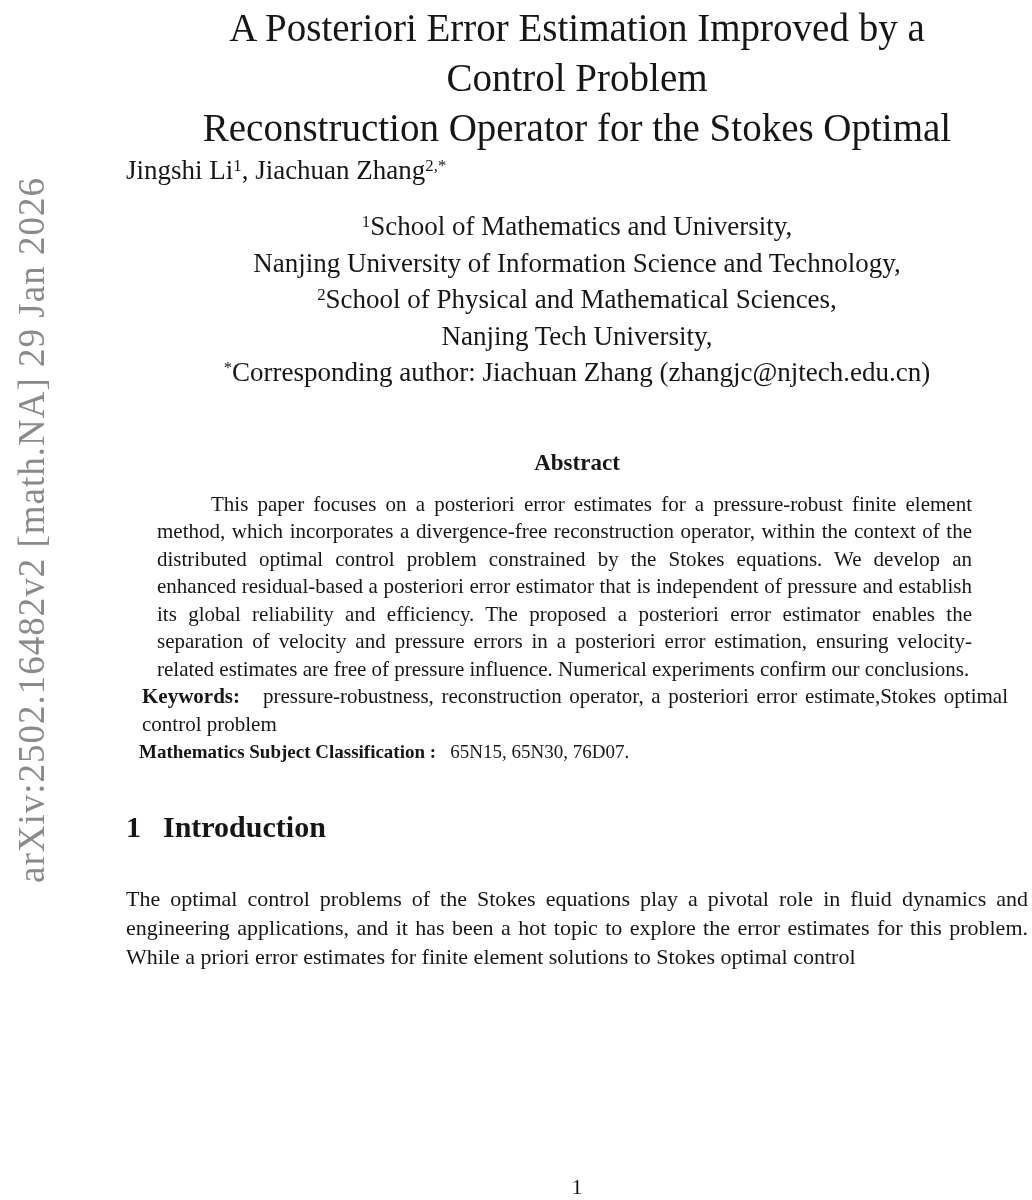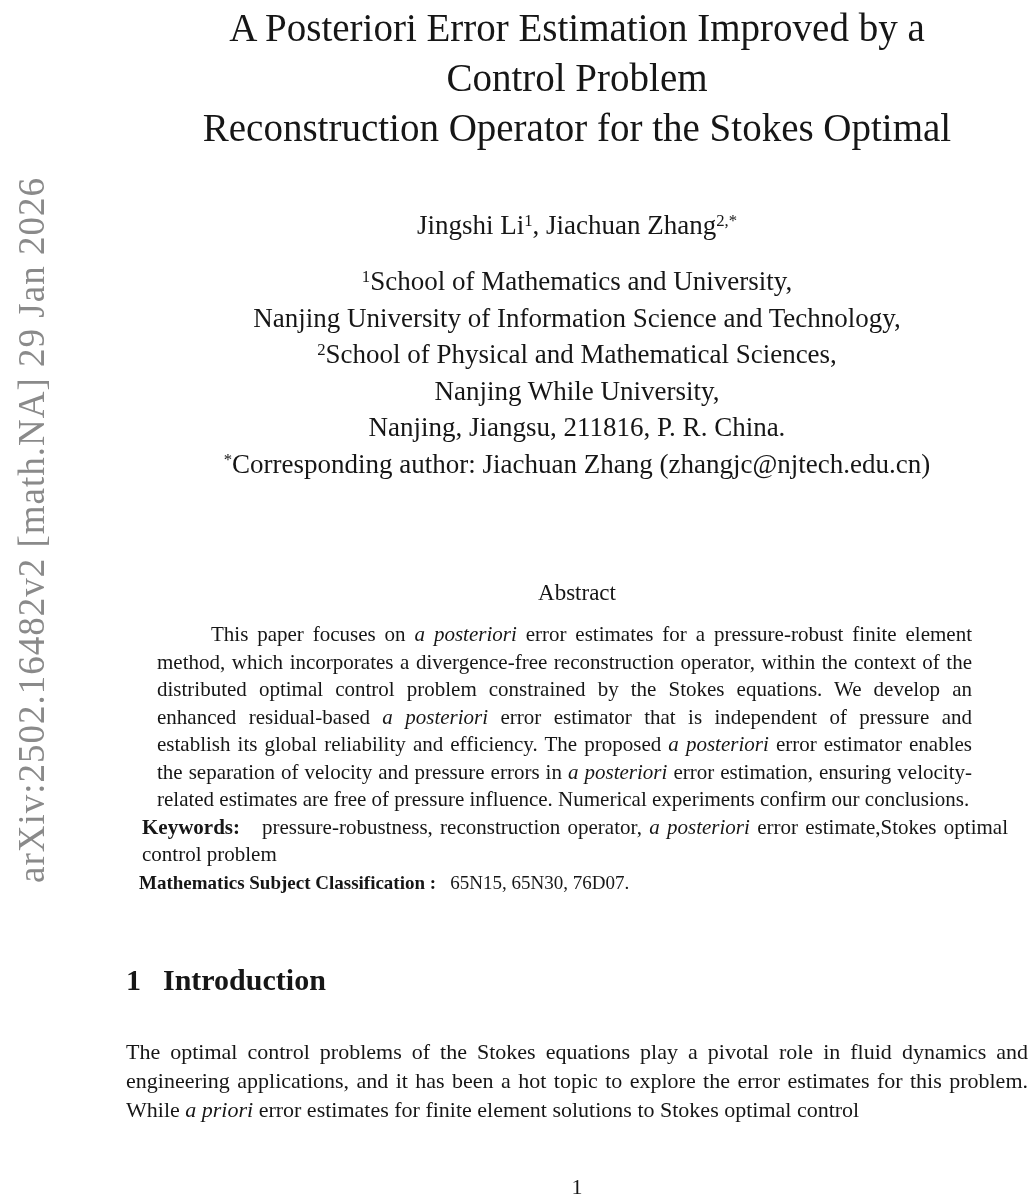--- a/index.html
+++ b/index.html
@@ -28,35 +28,34 @@
     left:126px; top:14px;
     width:902px;
   }
   .title {
     margin-top:-11px;
     text-align:center;
     font-size:39px;
     line-height:50px;
   }
   .authors {
-    margin-top:55px;
-    text-align:center;
+    text-align:left;
     font-size:27px;
     line-height:34px;
   }
   .affiliations {
     margin-top:21px;
     text-align:center;
     font-size:27px;
     line-height:36.5px;
   }
   .abstract-heading {
-    margin-top:97px;
+    margin-top:58px;
     text-align:center;
-    font-weight:normal;
+    font-weight:bold;
     font-size:23px;
     line-height:28px;
   }
   .abstract-body {
     margin:14px 56px 0 31px;
     text-indent:54px;
     font-size:21px;
     line-height:27.5px;
     text-align:justify;
   }
@@ -66,41 +65,41 @@
     line-height:27.5px;
     text-align:justify;
   }
   .msc {
     margin:0 20px 0 13px;
     font-size:19px;
     line-height:27.5px;
     text-align:justify;
   }
   .section-heading {
-    margin-top:65px;
+    margin-top:42px;
     font-size:30px;
     font-weight:bold;
     line-height:38px;
   }
   .section-heading .sec-num { margin-right:22px; }
   .body-par {
     margin-top:38px;
     font-size:22px;
     line-height:29px;
     text-align:justify;
   }
   .page-number {
     position:absolute;
     left:126px; top:1174px;
     width:902px;
     text-align:center;
     font-size:22px;
     line-height:26px;
   }
-  .seg-i { font-style:italic; }
+  .seg-i { }
   .seg-b { font-weight:bold; }
   sup.seg-sup {
     font-size:62%;
     line-height:0;
     vertical-align:baseline;
     position:relative;
     top:-0.45em;
   }
 </style>
 </head>
@@ -117,22 +116,21 @@
       <div>Control Problem</div>
       <div>Reconstruction Operator for the Stokes Optimal</div>
     </div>
 
     <div class="authors"><span>Jingshi Li</span><sup class="seg-sup">1</sup><span>, Jiachuan Zhang</span><sup class="seg-sup">2,*</sup></div>
 
     <div class="affiliations">
       <div><sup class="seg-sup">1</sup><span>School of Mathematics and University,</span></div>
       <div><span>Nanjing University of Information Science and Technology,</span></div>
       <div><sup class="seg-sup">2</sup><span>School of Physical and Mathematical Sciences,</span></div>
-      <div><span>Nanjing While University,</span></div>
-      <div><span>Nanjing, Jiangsu, 211816, P. R. China.</span></div>
+      <div><span>Nanjing Tech University,</span></div>
       <div><sup class="seg-sup">*</sup><span>Corresponding author: Jiachuan Zhang (zhangjc@njtech.edu.cn)</span></div>
     </div>
 
     <div class="abstract-heading">Abstract</div>
 
     <p class="abstract-body"><span>This paper focuses on </span><span class="seg-i">a posteriori</span><span> error estimates for a pressure-robust finite element method, which incorporates a divergence-free reconstruction operator, within the context of the distributed optimal control problem constrained by the Stokes equations. We develop an enhanced residual-based </span><span class="seg-i">a posteriori</span><span> error estimator that is independent of pressure and establish its global reliability and efficiency. The proposed </span><span class="seg-i">a posteriori</span><span> error estimator enables the separation of velocity and pressure errors in </span><span class="seg-i">a posteriori</span><span> error estimation, ensuring velocity-related estimates are free of pressure influence. Numerical experiments confirm our conclusions.</span></p>
 
     <p class="keywords"><span class="seg-b">Keywords:</span><span>&nbsp;&nbsp; pressure-robustness, reconstruction operator, </span><span class="seg-i">a posteriori</span><span> error estimate,Stokes optimal control problem</span></p>
 
     <p class="msc"><span class="seg-b">Mathematics Subject Classification :</span><span>&nbsp;&nbsp; 65N15, 65N30, 76D07.</span></p>

